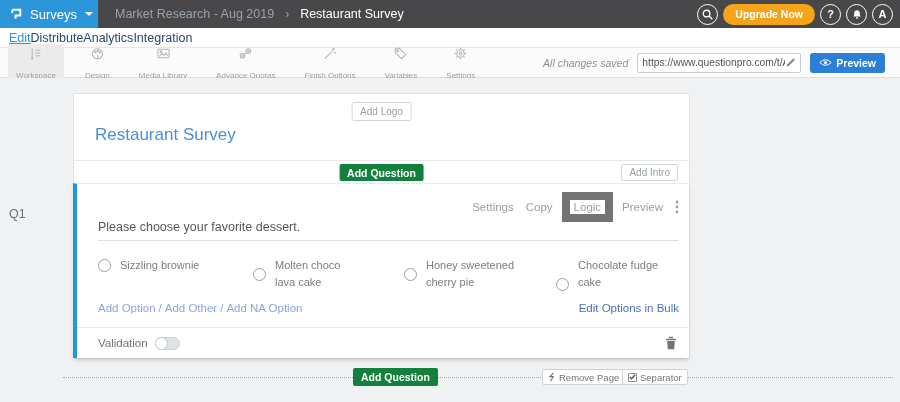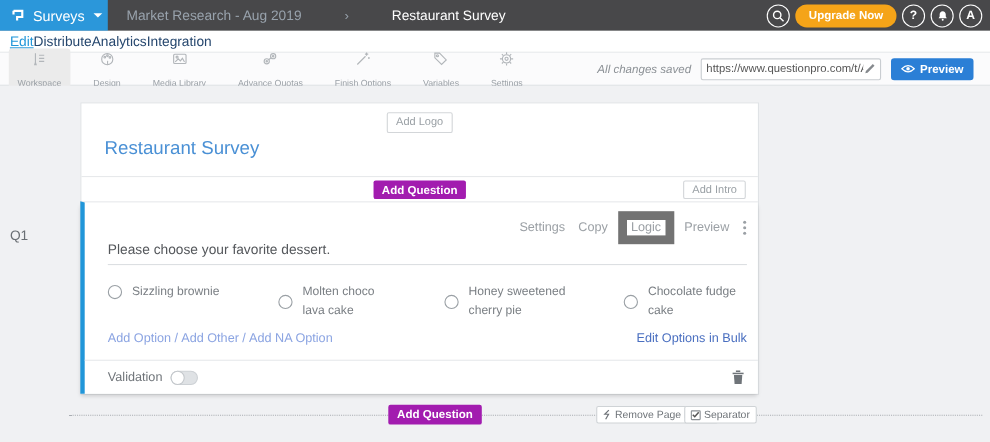--- a/index.html
+++ b/index.html
@@ -5,21 +5,21 @@
   * { margin:0; padding:0; box-sizing:border-box; }
   html,body { width:900px; height:402px; }
   body { font-family:"Liberation Sans","DejaVu Sans",sans-serif; }
   .app { position:relative; width:900px; height:402px; background:#f0f1f3; overflow:hidden; }
 
   
   .topbar { position:absolute; top:0; left:0; right:0; height:28px; background:#48484a; display:flex; align-items:center; }
   .brand { width:98px; height:28px; background:#2b97da; display:flex; align-items:center; gap:6px; padding-left:9px; cursor:pointer; }
   .brand-label { color:#fff; font-size:13px; }
   .caret-w { width:0; height:0; border-left:4px solid transparent; border-right:4px solid transparent; border-top:4px solid #fff; margin-left:2px; }
-  .crumbs { display:flex; align-items:center; margin-left:17px; font-size:12.5px;gap:28px; }
+  .crumbs { display:flex; align-items:center; margin-left:17px; font-size:12.5px; }
   .crumb-parent { color:#98a2ac; cursor:pointer; }
   .crumb-sep { color:#98a2ac; margin:0 11px; font-size:12px; }
   .crumb-current { color:#fff; }
   .top-actions { margin-left:auto; display:flex; align-items:center; gap:5px; margin-right:7px; }
   .circle-btn { width:21px; height:21px; border:1.5px solid #fff; border-radius:50%; color:#fff; display:flex; align-items:center; justify-content:center; font-size:11px; font-weight:bold; cursor:pointer; }
   .upgrade-btn { height:21px; padding:0 12px; border-radius:11px; background:#f5a418; color:#fff; font-size:10.5px; font-weight:bold; display:flex; align-items:center; cursor:pointer; }
 
   
   .navbar { position:absolute; top:28px; left:0; right:0; height:20px; background:#fff; border-bottom:1px solid #e4e6e9; display:flex; align-items:center; padding:0 9px; }
   .nav-tabs { display:flex; }
@@ -47,39 +47,39 @@
 
   
   .content { position:absolute; top:78px; left:0; right:0; bottom:0; background:#f0f1f3; }
   .q-number { position:absolute; left:9px; top:129px; font-size:12.5px; color:#6a6f74; }
 
   .card { position:absolute; left:73px; top:15px; width:617px; background:#fff; border:1px solid #e0e3e6; }
   .card-header { position:relative; height:66px; }
   .add-logo { position:absolute; top:8px; left:50%; transform:translateX(-50%); height:19px; padding:0 8px; border:1px solid #d3d6d9; border-radius:2px; background:#fff; color:#9aa0a5; font-size:10px; display:flex; align-items:center; cursor:pointer; }
   .survey-title { position:absolute; left:21px; top:31px; font-size:17px; font-weight:500; color:#4a90d5; }
   .addq-row { position:relative; border-top:1px solid #e7e9eb; height:23px; }
-  .btn-blue { background:#a21caf; color:#fff; font-size:10.5px; font-weight:700; border-radius:2px; height:17px; padding:0 8px; display:inline-flex; align-items:center; cursor:pointer; white-space:nowrap; }
+  .btn-blue { background:#15803d; color:#fff; font-size:10.5px; font-weight:700; border-radius:2px; height:17px; padding:0 8px; display:inline-flex; align-items:center; cursor:pointer; white-space:nowrap; }
   .addq-row .btn-blue { position:absolute; left:50%; top:3px; transform:translateX(-50%); }
   .add-intro { position:absolute; right:11px; top:3px; height:17px; padding:0 7px; border:1px solid #d3d6d9; border-radius:2px; background:#fff; color:#9aa0a5; font-size:10px; display:flex; align-items:center; cursor:pointer; }
 
   .qblock { position:relative; border-top:1px solid #e7e9eb; border-left:4px solid #2196d9; margin-left:-1px; height:175px; box-shadow:0 3px 4px -1px rgba(0,0,0,0.18); }
   .q-actions { position:absolute; top:8px; right:10px; display:flex; align-items:center; gap:12px; font-size:11.5px; color:#9ba0a5; }
   .q-action { cursor:pointer; }
   .logic-hl { border:8px solid #737373; padding:1px 4px; margin:0 -3px; }
   .dots-icon { display:flex; cursor:pointer; }
   .q-text { position:absolute; left:21px; top:36px; font-size:12.5px; color:#54575b; }
   .q-underline { position:absolute; left:21px; right:10px; top:56px; border-bottom:1px solid #dcdfe2; }
   .options { position:absolute; left:0; right:0; top:73px; height:42px; }
   .option { position:absolute; display:flex; align-items:center; gap:9px; cursor:pointer; }
   .radio { width:13px; height:13px; border:1.5px solid #9aa0a5; border-radius:50%; flex-shrink:0; background:#fff; }
   .opt-label { font-size:11px; color:#797e83; line-height:1.55; }
   .o1 { left:21px; } .o1 .opt-label { width:130px; white-space:nowrap; }
   .o2 { left:176px; } .o2 .opt-label { width:88px; }
   .o3 { left:327px; } .o3 .opt-label { width:94px; }
-  .o4 { left:490px; } .o4 .opt-label { width:88px; }
+  .o4 { left:479px;align-items:flex-end; } .o4 .opt-label { width:88px; }
   .links-row { position:absolute; left:21px; right:10px; top:118px; display:flex; justify-content:space-between; font-size:11.5px; }
   .left-links { color:#8ba4e2; }
   .left-links .lnk { cursor:pointer; }
   .lnk-sep { margin:0 3px; }
   .bulk-link { color:#4a6fc0; cursor:pointer; }
   .validation-row { position:absolute; left:0; right:0; bottom:0; height:31px; border-top:1px solid #e7e9eb; display:flex; align-items:center; padding:0 12px 0 21px; }
   .validation-label { font-size:11.5px; color:#6f7479; margin-right:7px; }
   .toggle { position:relative; width:25px; height:13px; background:#dfe2e5; border:1px solid #cdd1d5; border-radius:7px; cursor:pointer; }
   .knob { position:absolute; left:-1px; top:-1px; width:13px; height:13px; background:#fff; border:1px solid #c3c7cb; border-radius:50%; }
   .trash { margin-left:auto; cursor:pointer; }

